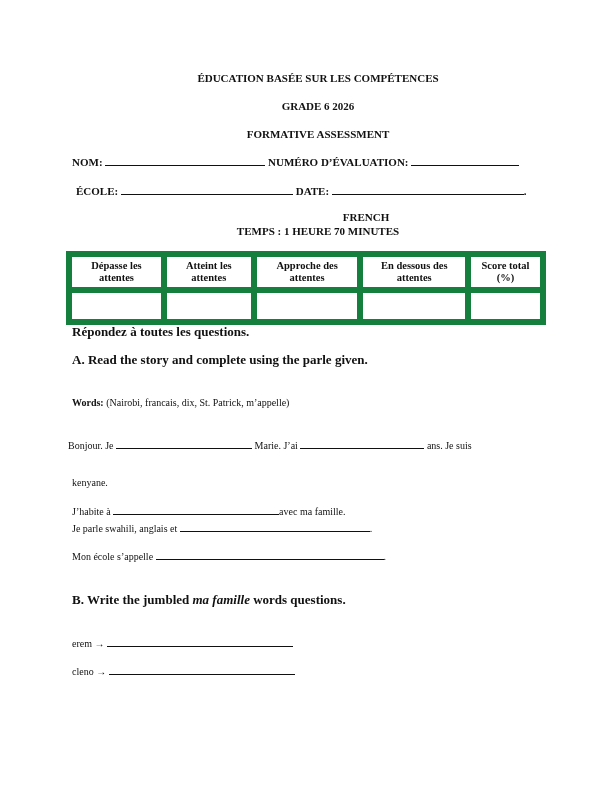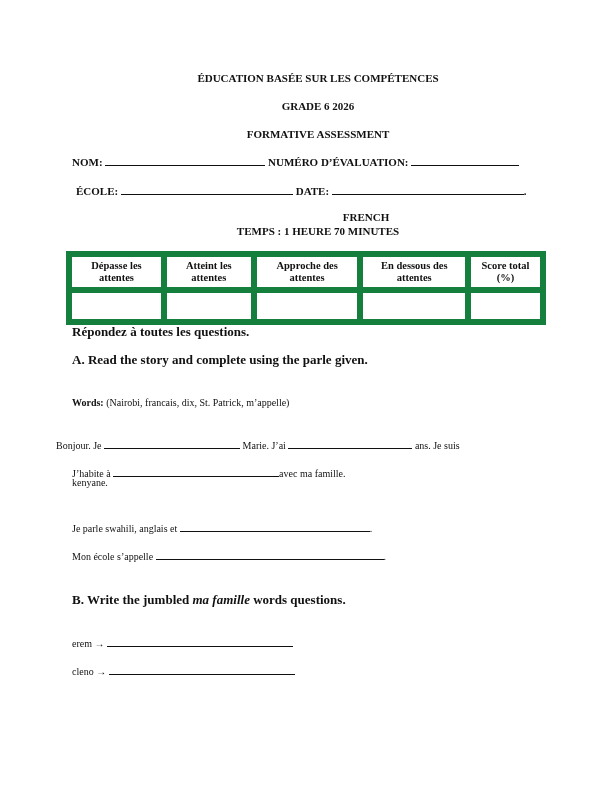--- a/index.html
+++ b/index.html
@@ -70,30 +70,30 @@
 
 <div class="abs bold" style="left:72px; top:324px; font-size:13px;">Répondez à toutes les questions.</div>
 
 <div class="abs h-section" style="left:72px; top:352px;">A. Read the story and complete using the parle given.</div>
 
 <div class="abs body-text" style="left:72px; top:397px;">
   <span class="bold">Words:</span>
   <span>(Nairobi, francais, dix, St. Patrick, m’appelle)</span>
 </div>
 
-<div class="abs body-text line" style="left:56px; top:438px;text-align:center;">
+<div class="abs body-text line" style="left:68px; top:438px;text-align:center;">
   <span>Bonjour. Je</span>
   <span class="blank" style="width:136px;"></span>
   <span>Marie. J’ai</span>
   <span class="blank" style="width:124px;"></span>
   <span>ans. Je suis</span>
 </div>
 <div class="abs body-text" style="left:72px; top:477px;">kenyane.</div>
 
-<div class="abs body-text line" style="left:72px; top:466px;">
+<div class="abs body-text line" style="left:72px; top:504px;">
   <span>J’habite à</span>
   <span class="blank" style="width:166px;"></span><span>avec ma famille.</span>
 </div>
 
 <div class="abs body-text line" style="left:72px; top:521px;">
   <span>Je parle swahili, anglais et</span>
   <span class="blank" style="width:190px;"></span><span>.</span>
 </div>
 
 <div class="abs body-text line" style="left:72px; top:549px;">

